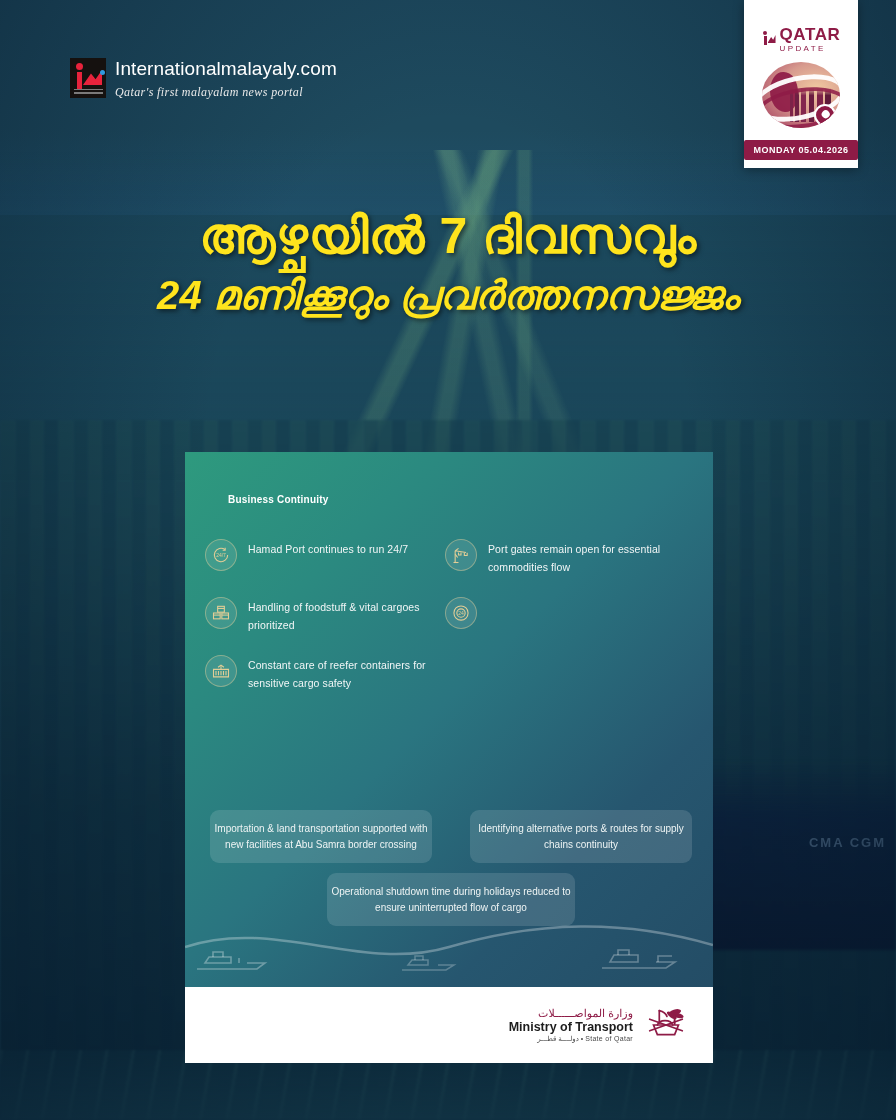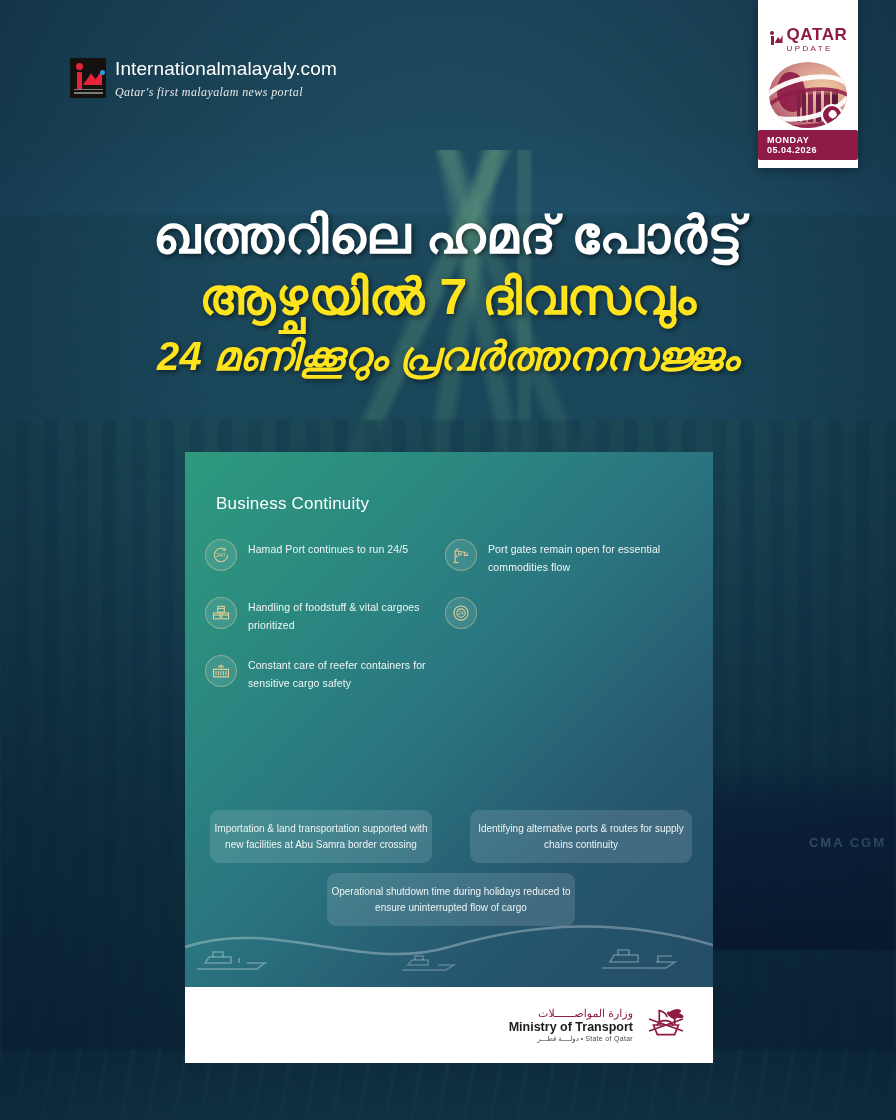--- a/index.html
+++ b/index.html
@@ -79,21 +79,21 @@
   .logo-mark .tinytext {
     position:absolute; left:4px; bottom:2px; right:3px; height:7px;
     background:repeating-linear-gradient(180deg,#8d8d8d 0px,#8d8d8d 1.5px,transparent 1.5px,transparent 3.4px);
     opacity:.85;
   }
   .logo-text { line-height:1; }
   .logo-title { font-size:19px; color:#ffffff; letter-spacing:.1px; }
   .logo-tag { font-size:12px; color:#eaeaea; font-style:italic; font-family:"Liberation Serif", serif; margin-top:8px; letter-spacing:.4px; }
 
   .qatar-badge {
-    position:absolute; right:38px; top:0; width:100px; height:168px;
+    position:absolute; right:38px; top:0; width:114px; height:168px;
     background:#ffffff; display:flex; flex-direction:column; align-items:center;
     box-shadow:0 2px 10px rgba(0,0,0,.35);
   }
   .qb-head { display:flex; align-items:center; gap:4px; margin-top:26px; }
   .qb-imark { width:14px; height:17px; position:relative; }
   .qb-imark .b { position:absolute; left:2px; top:5px; width:3px; height:9px; background:#8e1b46; }
   .qb-imark .d { position:absolute; left:1px; top:0px; width:4px; height:4px; border-radius:50%; background:#8e1b46; }
   .qb-imark .s { position:absolute; left:6px; top:4px; width:8px; height:8px; background:#8e1b46;
                  clip-path:polygon(0% 100%, 45% 25%, 70% 60%, 100% 0%, 100% 100%); }
   .qb-words { line-height:1; }
@@ -150,21 +150,21 @@
   
   .card {
     position:absolute; left:185px; top:452px; width:528px; height:611px;
     background:linear-gradient(135deg,#2e9a7e 0%, #2b8a80 22%, #2a7580 45%, #26566f 70%, #234a63 100%);
     overflow:hidden;
   }
   .card .waves { position:absolute; left:0; right:0; bottom:76px; height:80px; }
   .card .ship-out { position:absolute; bottom:86px; }
 
   .sec-title {
-    color:#ffffff; font-size:17px; font-weight:normal; letter-spacing:.2px;
+    color:#ffffff; font-size:10px; font-weight:bold; letter-spacing:.2px;margin-left:12px;
   }
   .bc-title { position:absolute; left:31px; top:42px; }
   .rm-title { position:absolute; left:31px; top:321px; }
 
   .items { position:absolute; left:20px; top:86px; width:492px; }
   .row { display:flex; }
   .item { display:flex; gap:11px; align-items:flex-start; width:240px; padding:0 0 19px 0; }
   .item .ic {
     width:32px; height:32px; border-radius:50%; flex:none; margin-top:1px;
     background:rgba(255,255,255,0.10);
@@ -241,40 +241,39 @@
     <span class="face"></span>
     <span class="skyline"></span>
     <span class="swirl"></span>
     <span class="swirl2"></span>
     <span class="pin"></span>
   </div>
   <div class="qb-date">MONDAY 05.04.2026</div>
 </div>
 
 <div class="headline">
-  <div class="hl hl1">ഖത്തറിലെ ഹമദ് പോർട്ട്</div>
   <div class="hl hl2">ആഴ്ചയിൽ 7 ദിവസവും</div>
   <div class="hl hl3">24 മണിക്കൂറും പ്രവർത്തനസജ്ജം</div>
 </div>
 
 <div class="card">
 
   <div class="sec-title bc-title">Business Continuity</div>
 
   <div class="items">
     <div class="row">
       <div class="item">
         <span class="ic">
           <svg width="20" height="20" viewBox="0 0 24 24" fill="none" stroke="#e2cd96" stroke-width="1.3">
             <path d="M20 12a8 8 0 1 1-3.2-6.4"></path>
               <path d="M17 3.2v3h-3"></path>
             <text x="12" y="14.5" font-size="6" fill="#e2cd96" stroke="none" text-anchor="middle" font-family="Liberation Sans, sans-serif">24/7</text>
           </svg>
         </span>
-        <span class="tx">Hamad Port continues to run 24/5</span>
+        <span class="tx">Hamad Port continues to run 24/7</span>
       </div>
       <div class="item">
         <span class="ic">
           <svg width="20" height="20" viewBox="0 0 24 24" fill="none" stroke="#e2cd96" stroke-width="1.3">
             <path d="M5 21V7M5 7l13 2M5 7l4-3"></path>
               <path d="M9 9v3h3V9"></path>
               <path d="M16 9.3v3.2h3.4V9.3"></path>
             <path d="M3 21h6"></path>
               <path d="M5 11l3 4"></path>
           </svg>

